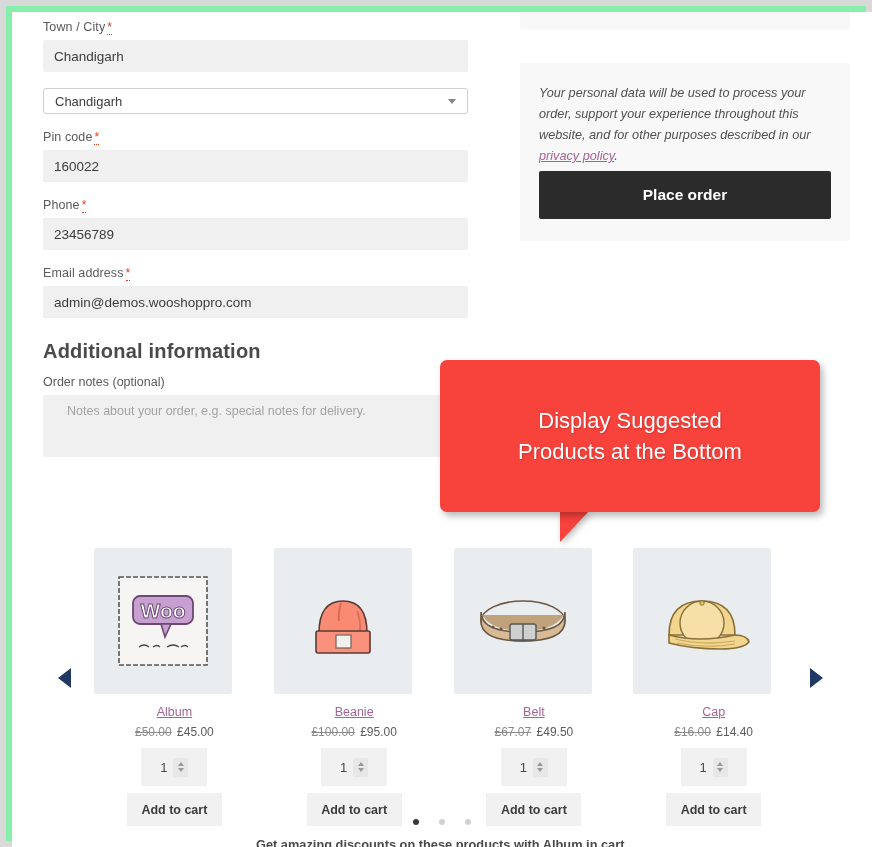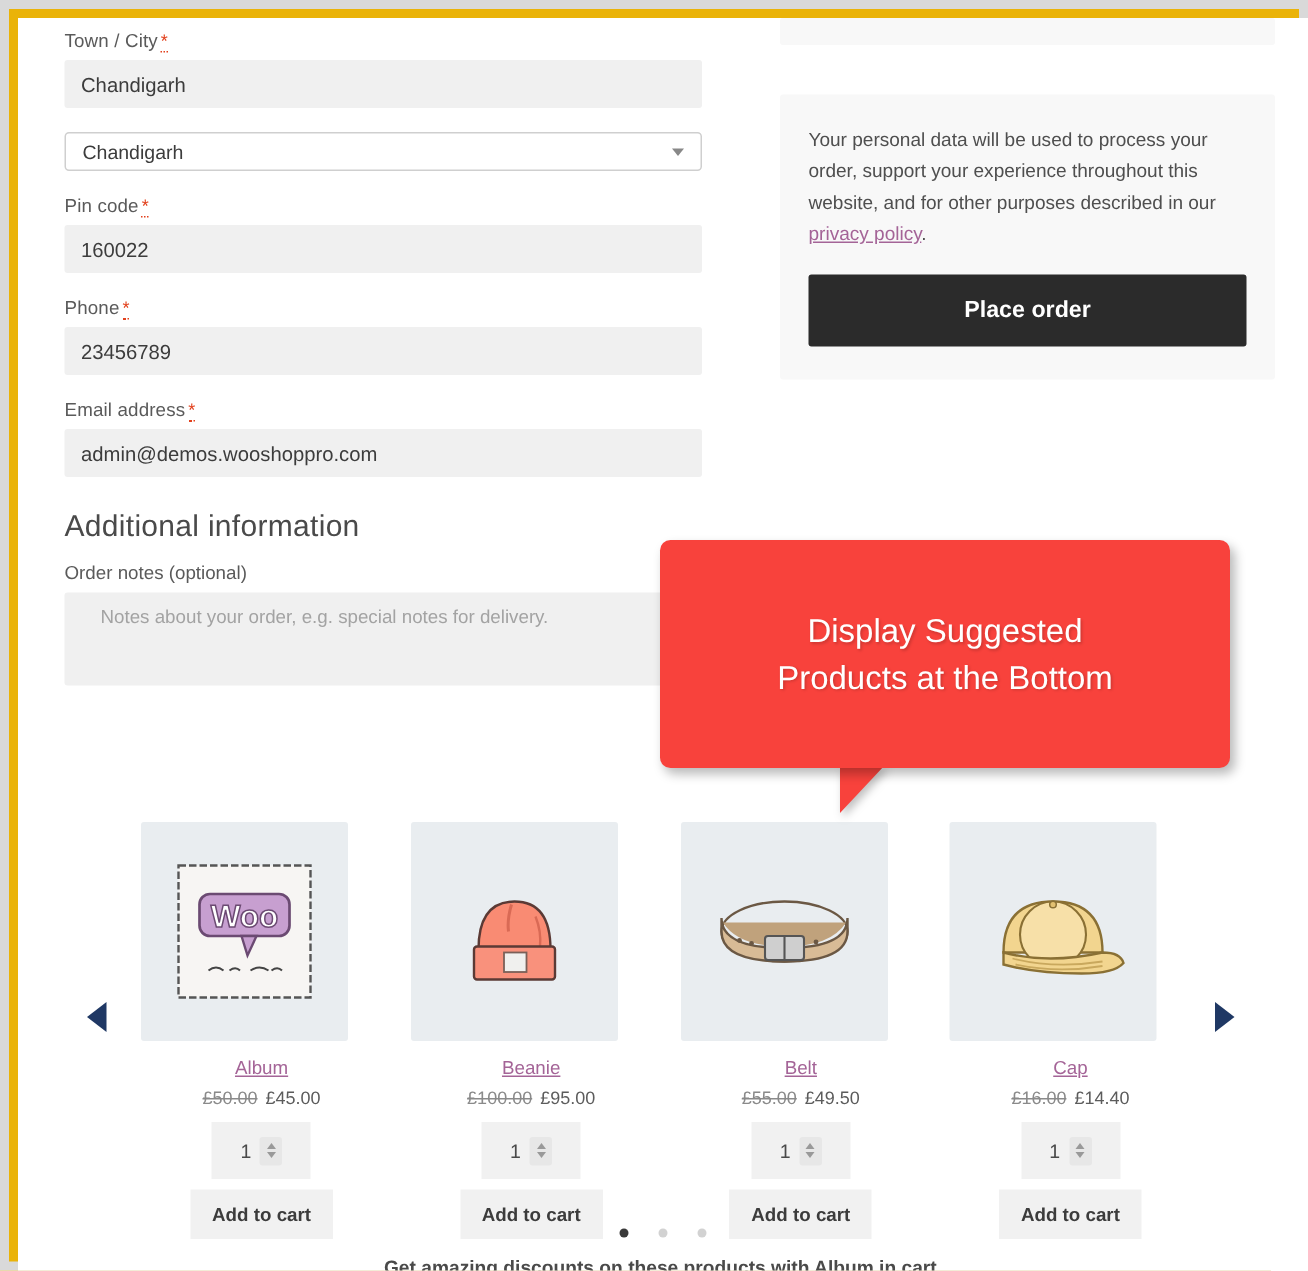--- a/index.html
+++ b/index.html
@@ -6,21 +6,21 @@
   body{
     width:872px;height:847px;
     background:#ffffff;
     font-family:"Liberation Sans", sans-serif;
     overflow:hidden;
   }
   .frame{
     position:absolute;left:0;top:0;width:872px;height:847px;
     box-sizing:border-box;
     border:6px solid #d9d9d9;
-    background:#eab308;
+    background:#86efac;
   }
   .page{
     position:absolute;left:6px;top:6px;
     width:860px;height:835px;
     background:#ffffff;
     overflow:hidden;
   }
 
   
   .form-col{position:absolute;left:31px;top:8px;width:425px;}
@@ -42,42 +42,42 @@
     box-sizing:border-box;width:425px;height:26px;
     background:#ffffff;border:1px solid #cfcfcf;border-radius:3px;
     padding:0 11px;font-size:13px;color:#3c3c3c;
     display:flex;align-items:center;justify-content:space-between;
   }
   .chev{
     width:0;height:0;border-left:4px solid transparent;
     border-right:4px solid transparent;border-top:5px solid #888;
   }
   .sec-title{
-    font-size:20px;color:#4a4a4a;font-weight:400;
+    font-size:20px;color:#4a4a4a;font-weight:700;
     margin:22px 0 12px 0;letter-spacing:.2px;
   }
   .notes-label{font-size:12.5px;color:#5a5a5a;margin-bottom:6px;}
   .notes{
     box-sizing:border-box;width:425px;height:62px;
     background:#f0f0f0;border:none;border-radius:2px;
     padding:9px 24px;font-size:12.5px;color:#a3a3a3;
   }
 
   
   .right-col{position:absolute;left:508px;top:0;width:330px;}
   .stub-panel{
     width:330px;height:18px;background:#f8f8f8;border-radius:2px;
   }
   .privacy-box{
     margin-top:33px;box-sizing:border-box;
     width:330px;background:#f8f8f8;border-radius:2px;
     padding:20px 19px 22px 19px;
   }
   .privacy-text{
-    font-size:12.7px;line-height:21px;color:#4f4f4f;margin:0 0 16px 0;
+    font-size:12.7px;line-height:21px;color:#4f4f4f;margin:0 0 4px 0;font-style:italic;
   }
   .privacy-text a{color:#a46497;text-decoration:underline;}
   .place-order{
     box-sizing:border-box;width:292px;height:48px;
     background:#2b2b2b;color:#ffffff;border:none;border-radius:2px;
     font-size:15.5px;font-weight:bold;cursor:pointer;
     font-family:"Liberation Sans", sans-serif;
     display:flex;align-items:center;justify-content:center;
   }
 
@@ -301,21 +301,21 @@
             <path d="M14 34 q10 16 41 16 q31 0 41 -16" fill="#c0a27c" stroke="none"></path>
             <rect x="42" y="43" width="26" height="16" rx="2" fill="#cfcfcf" stroke="#555" stroke-width="1.4"></rect>
             <line x1="55" y1="43" x2="55" y2="59" stroke="#555" stroke-width="1.4"></line>
             <circle cx="25" cy="46" r="1.6" fill="#6b5844"></circle>
             <circle cx="33" cy="48" r="1.6" fill="#6b5844"></circle>
             <circle cx="76" cy="47" r="1.6" fill="#6b5844"></circle>
           </svg>
         </div>
         <div class="pname">Belt</div>
         <div class="pprice">
-          <span class="old">£55.00</span>
+          <span class="old">£67.07</span>
           <span class="new">£49.50</span>
         </div>
         <div class="qty">
           <span class="qty-val">1</span>
           <span class="spin">
                 <i class="up"></i>
                 <i class="dn"></i>
               </span>
         </div>
         <button class="atc">Add to cart</button>

